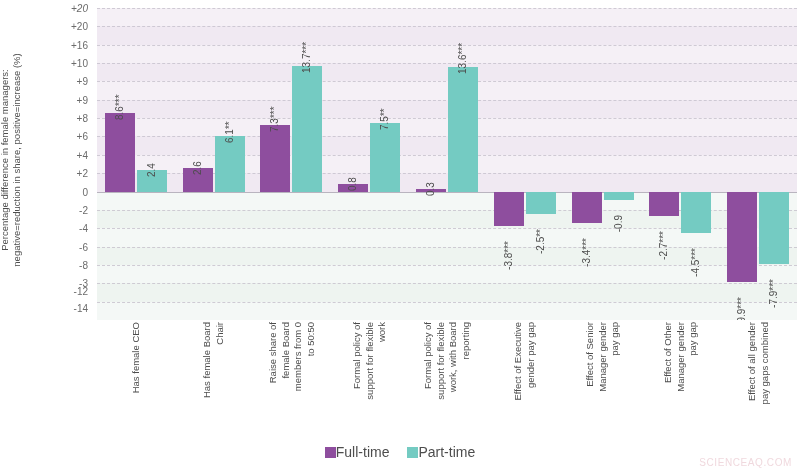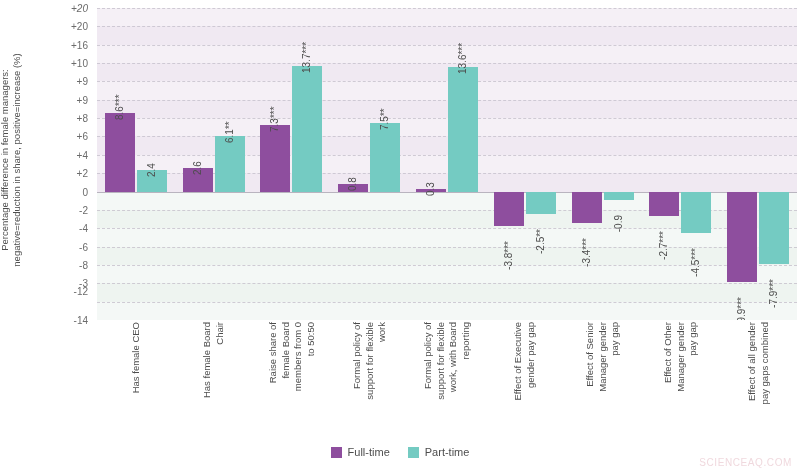--- a/index.html
+++ b/index.html
@@ -144,22 +144,21 @@
     width: 800px;
     height: 20px;
     display: flex;
     align-items: center;
     justify-content: center;
     gap: 18px;
   }
   .legend-item {
     display: flex;
     align-items: center;
-    gap: 6px;
-    font-size: 11px;
+    font-size: 14px;
     color: #4d4d4d;
   }
   .legend-swatch {
     width: 11px;
     height: 11px;
     display: inline-block;
   }
 
   
   #watermark {
@@ -194,21 +193,21 @@
       <div class="y-tick" style="top: 136.471px;">+6</div>
       <div class="y-tick" style="top: 154.824px;">+4</div>
       <div class="y-tick" style="top: 173.176px;">+2</div>
       <div class="y-tick" style="top: 191.529px;">0</div>
       <div class="y-tick" style="top: 209.882px;">-2</div>
       <div class="y-tick" style="top: 228.235px;">-4</div>
       <div class="y-tick" style="top: 246.588px;">-6</div>
       <div class="y-tick" style="top: 264.941px;">-8</div>
       <div class="y-tick" style="top: 283.294px;">-3</div>
       <div class="y-tick" style="top: 291px;">-12</div>
-      <div class="y-tick" style="top: 320px;">-14</div>
+      <div class="y-tick" style="top: 308px;">-14</div>
     </div>
 
   <div id="plot">
       <div class="band" style="top: 0px; height: 18.3529px; background: rgb(245, 240, 246);"></div>
       <div class="band" style="top: 18.3529px; height: 18.3529px; background: rgb(240, 233, 242);"></div>
       <div class="band" style="top: 36.7059px; height: 18.3529px; background: rgb(245, 240, 246);"></div>
       <div class="band" style="top: 55.0588px; height: 18.3529px; background: rgb(240, 233, 242);"></div>
       <div class="band" style="top: 73.4118px; height: 18.3529px; background: rgb(245, 240, 246);"></div>
       <div class="band" style="top: 91.7647px; height: 18.3529px; background: rgb(240, 233, 242);"></div>
       <div class="band" style="top: 110.118px; height: 18.3529px; background: rgb(245, 240, 246);"></div>

